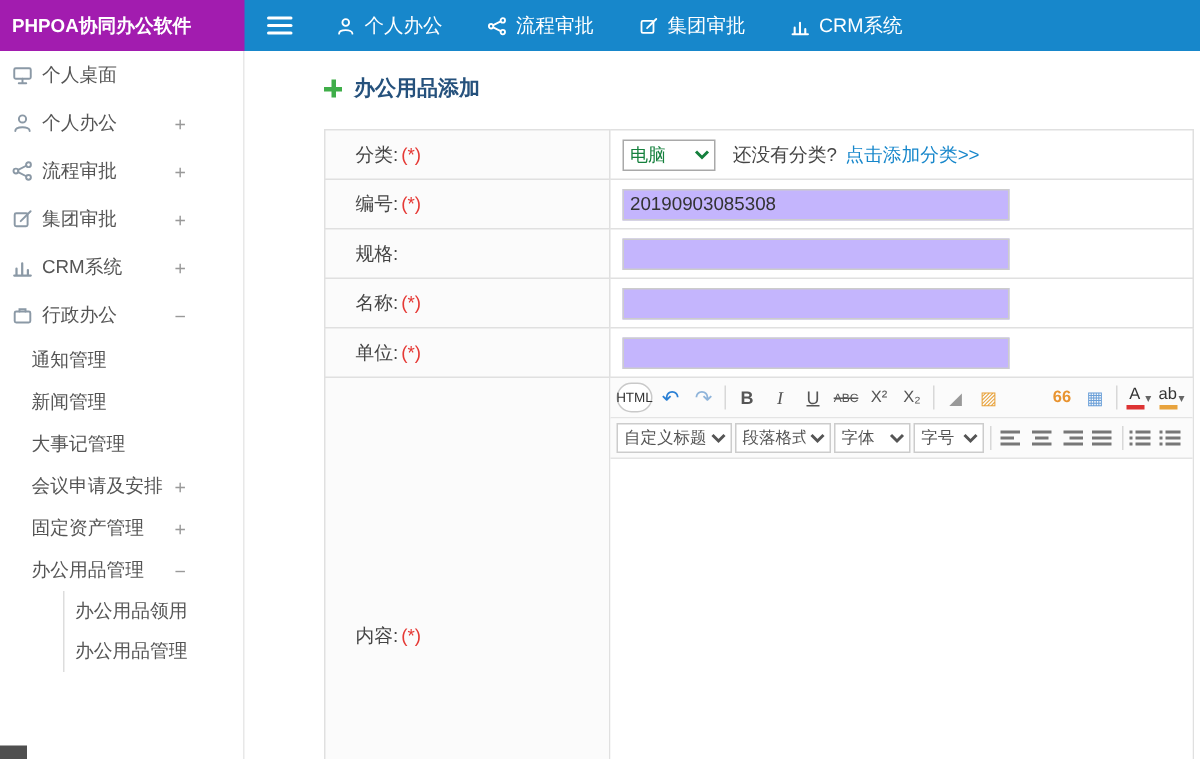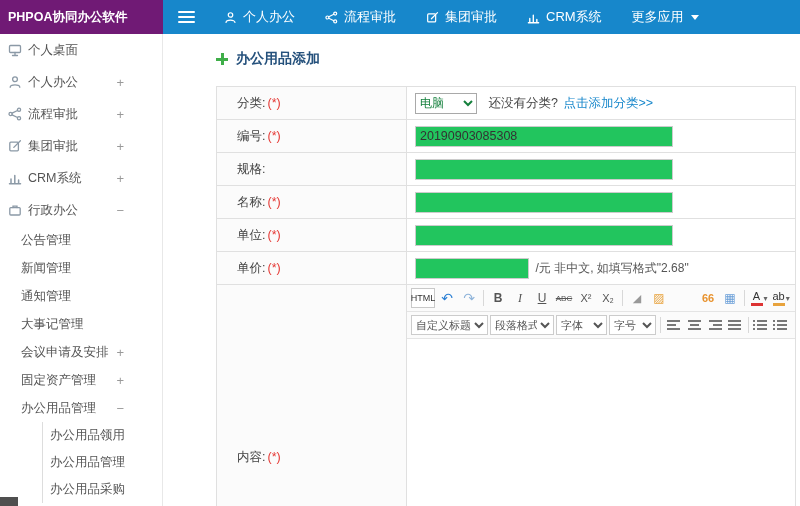--- a/index.html
+++ b/index.html
@@ -4,21 +4,21 @@
 <style>
   * { box-sizing: border-box; margin: 0; padding: 0; }
   html,body { width:800px; height:506px; }
   body {
     position: relative; overflow: hidden; background:#fff;
     font-family: "Liberation Sans", "DejaVu Sans", sans-serif;
     font-size: 12.5px; color:#444;
   }
   
   .topbar { height:34px; background:#1787cb; display:flex; align-items:stretch; color:#fff; }
-  .logo { width:163px; flex:0 0 auto; background:#701a75; display:flex; align-items:center;
+  .logo { width:163px; flex:0 0 auto; background:#a21caf; display:flex; align-items:center;
           padding:0 8px; font-size:12.5px; font-weight:bold; white-space:nowrap; overflow:hidden; }
   .hamburger { width:46px; display:flex; flex-direction:column; align-items:center; justify-content:center; gap:3px; cursor:pointer; }
   .hamburger i { display:block; width:17px; height:2px; background:#fff; border-radius:1px; }
   .topnav { display:flex; align-items:stretch; }
   .nav-item { display:flex; align-items:center; padding:0 15px; font-size:13px; cursor:pointer; white-space:nowrap; }
   .nav-item svg { margin-right:6px; }
   .tri { width:0; height:0; border-left:4px solid transparent; border-right:4px solid transparent; border-top:5px solid #fff; margin-left:7px; }
   
   .sidebar { position:absolute; left:0; top:34px; width:163px; bottom:0; background:#fff;
              border-right:1px solid #e8e8e8; color:#555; overflow:hidden; }
@@ -35,34 +35,34 @@
   .page-head { display:flex; align-items:center; padding:16px 0 10px 52px; }
   .plus { position:relative; width:12px; height:12px; margin-right:8px; flex:0 0 auto; }
   .plus::before { content:""; position:absolute; left:5px; top:0; width:3px; height:12px; background:#3fae49; }
   .plus::after  { content:""; position:absolute; left:0; top:5px; width:12px; height:3px; background:#3fae49; }
   .page-title { font-size:14px; font-weight:bold; color:#25517c; }
   .form-table { border-collapse:collapse; margin:8px 0 0 52px; width:580px; table-layout:fixed; }
   .form-table td { border:1px solid #e0e0e0; font-size:12.5px; color:#444; vertical-align:middle; }
   .lc { width:190px; background:#fbfbfb; padding:0 20px; height:33px; }
   .ic { padding:0 8px; }
   .req { color:#e53935; margin-left:2px; }
-  .txt { width:258px; height:21px; border:1px solid #ccc; padding:0 4px; font-size:12.5px; color:#333; font-family:inherit; background:#22c55e; }
+  .txt { width:258px; height:21px; border:1px solid #ccc; padding:0 4px; font-size:12.5px; color:#333; font-family:inherit; background:#c4b5fd; }
   .txt.short { width:114px; }
   .cat-select { height:21px; min-width:62px; font-size:12px; color:#15803d; border:1px solid #a9a9a9; background:#fff; font-family:inherit; }
   .hint { margin-left:8px; color:#444; }
   .addlink { color:#1787cb; text-decoration:none; margin-left:2px; cursor:pointer; }
   .suffix { margin-left:3px; color:#555; font-size:12px; }
   
   .editor-cell { padding:0; }
   .editor { height:344px; display:flex; flex-direction:column; background:#fff; }
   .tbrow { display:flex; align-items:center; padding:2px 3px; background:#fbfbfb; border-bottom:1px solid #e4e4e4; height:27px; flex:0 0 auto; overflow:hidden; }
   .editor-body { flex:1; background:#fff; }
   .tbtn { height:20px; min-width:20px; margin:0 1px; display:flex; align-items:center; justify-content:center;
           font-size:12px; color:#555; border:1px solid transparent; background:none; padding:0 2px; cursor:pointer; font-family:inherit; }
-  .tbtn.boxed { border:1px solid #c9c9c9; background:#fff; font-size:9px; color:#333; padding:0 3px; border-radius:0; }
+  .tbtn.boxed { border:1px solid #c9c9c9; background:#fff; font-size:9px; color:#333; padding:0 3px; border-radius:10px; }
   .sep { width:1px; height:16px; background:#d8d8d8; margin:0 3px; flex:0 0 auto; }
   .undo { color:#2a7fd4; font-size:14px; }
   .redo { color:#8fb4da; font-size:14px; }
   .bld { font-weight:bold; }
   .itl { font-style:italic; font-family:"Liberation Serif", serif; }
   .und { text-decoration:underline; }
   .abc { font-size:8px; text-decoration:line-through; }
   .supb, .subb { font-size:11px; }
   .eraser { color:#999; font-size:11px; }
   .brush { color:#e8a33d; font-size:12px; }
@@ -116,24 +116,20 @@
           <path d="M5.8 8.4 L12.4 1.8"></path>
         </svg>
       <span>集团审批</span>
     </div>
     <div class="nav-item">
       <svg width="13" height="13" viewBox="0 0 14 14" fill="none" stroke="#fff" stroke-width="1.5" stroke-linecap="round">
           <path d="M3 12 V8 M6.8 12 V4.5 M10.6 12 V9 M1.5 12.7 H12.5"></path>
         </svg>
       <span>CRM系统</span>
     </div>
-    <div class="nav-item">
-      <span>更多应用</span>
-      <span class="tri"></span>
-    </div>
   </div>
 </div>
 
 <div class="sidebar">
   <div class="side-item">
     <svg width="14" height="14" viewBox="0 0 14 14" fill="none" stroke="#8b99a6" stroke-width="1.3" stroke-linecap="round">
         <rect x="1.5" y="2.5" width="11" height="7" rx="1"></rect>
         <path d="M7 9.5 V12 M4.5 12.5 h5"></path>
       </svg>
     <span>个人桌面</span>
@@ -175,27 +171,24 @@
     <svg width="14" height="14" viewBox="0 0 14 14" fill="none" stroke="#8b99a6" stroke-width="1.3" stroke-linecap="round">
         <rect x="1.8" y="4.6" width="10.4" height="7.4" rx="1"></rect>
         <path d="M5 4.6 V3.2 h4 v1.4"></path>
       </svg>
     <span>行政办公</span>
     <span class="exp">−</span>
   </div>
 
   <div class="sub">
     <div class="side-item">
-      <span>公告管理</span>
+      <span>通知管理</span>
     </div>
     <div class="side-item">
       <span>新闻管理</span>
-    </div>
-    <div class="side-item">
-      <span>通知管理</span>
     </div>
     <div class="side-item">
       <span>大事记管理</span>
     </div>
     <div class="side-item">
       <span>会议申请及安排</span>
       <span class="exp">+</span>
     </div>
     <div class="side-item">
       <span>固定资产管理</span>
@@ -204,23 +197,20 @@
     <div class="side-item">
       <span>办公用品管理</span>
       <span class="exp">−</span>
     </div>
     <div class="deep">
       <div class="side-item">
         <span>办公用品领用</span>
       </div>
       <div class="side-item">
         <span>办公用品管理</span>
-      </div>
-      <div class="side-item">
-        <span>办公用品采购</span>
       </div>
     </div>
   </div>
 </div>
 <div class="scroll-corner"></div>
 
 <div class="main">
   <div class="page-head">
     <span class="plus"></span>
     <span class="page-title">办公用品添加</span>
@@ -246,27 +236,20 @@
     </tr>
     <tr>
       <td class="lc"><span>名称:</span><span class="req">(*)</span></td>
       <td class="ic"><input class="txt" type="text" style=""></td>
     </tr>
     <tr>
       <td class="lc"><span>单位:</span><span class="req">(*)</span></td>
       <td class="ic"><input class="txt" type="text" style=""></td>
     </tr>
     <tr>
-      <td class="lc"><span>单价:</span><span class="req">(*)</span></td>
-      <td class="ic">
-        <input class="txt short" type="text" style="">
-        <span class="suffix">/元 非中文, 如填写格式"2.68"</span>
-      </td>
-    </tr>
-    <tr>
       <td class="lc"><span>内容:</span><span class="req">(*)</span></td>
       <td class="ic editor-cell">
         <div class="editor">
           <div class="tbrow">
             <span class="tbtn boxed">HTML</span>
             <span class="tbtn undo">↶</span>
             <span class="tbtn redo">↷</span>
             <span class="sep"></span>
             <span class="tbtn bld">B</span>
             <span class="tbtn itl">I</span>

